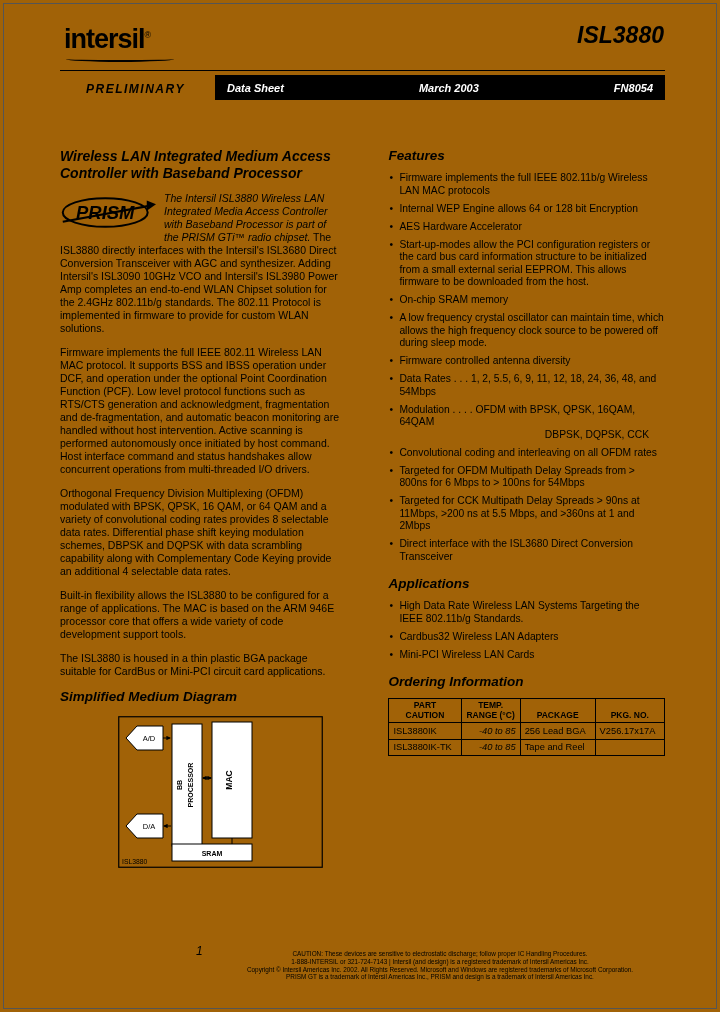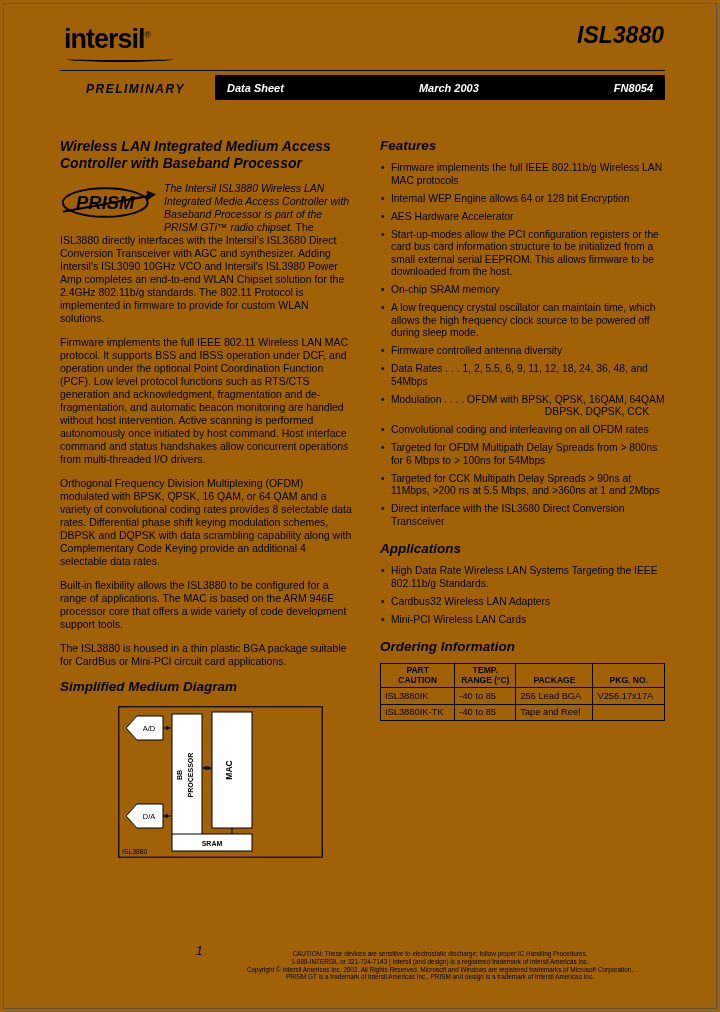--- a/index.html
+++ b/index.html
@@ -41,22 +41,22 @@
   }
   .black-bar {
     position: absolute; left: 215px; top: 75px; width: 450px; height: 25px;
     background: #000; color: #fff;
     display: flex; justify-content: space-between; align-items: center;
     padding: 0 12px;
     font-size: 11px; font-weight: bold; font-style: italic; text-align: right;
   }
   
   .content {
-    position: absolute; left: 60px; top: 138px; width: 605px;
-    display: flex; gap: 28px;
+    position: absolute; left: 60px; top: 148px; width: 605px;
+    display: flex; gap: 45px;
   }
   .col-left { width: 292px; }
   .col-right { width: 285px; }
   .doc-title {
     font-size: 14px; font-weight: bold; font-style: italic; line-height: 17px;
     margin-bottom: 10px;
   }
   .para { font-size: 10.5px; line-height: 13px; margin-bottom: 11px; }
   .para .italic { font-style: italic; }
   .prism-logo { float: left; margin: 2px 8px 3px 0; }
@@ -73,21 +73,21 @@
   ul.bullets li::before { content: "\2022"; position: absolute; left: 1px; top: 0; }
   .cont-line { display: block; text-align: right; padding-right: 16px; }
   
   table.ordering { width: 100%; border-collapse: collapse; margin-top: 5px; }
   table.ordering th, table.ordering td { border: 1px solid #000; }
   table.ordering th {
     font-size: 8.5px; font-weight: bold; text-align: center; vertical-align: bottom;
     white-space: pre-line; padding: 2px 3px; line-height: 9.5px;
   }
   table.ordering td { font-size: 9.3px; padding: 2.5px 4px; line-height: 10.5px; }
-  table.ordering td:nth-child(2) { text-align: left; }
+  table.ordering td:nth-child(2) { text-align: right; font-style: italic; }
   
   .diagram-wrap { margin: 12px 0 0 58px; }
   .diagram text { font-family: "Liberation Sans", sans-serif; }
   
   .page-number {
     position: absolute; left: 196px; top: 944px;
     font-size: 12px; font-style: italic;
   }
   .footer {
     position: absolute; left: 215px; top: 950px; width: 450px;

